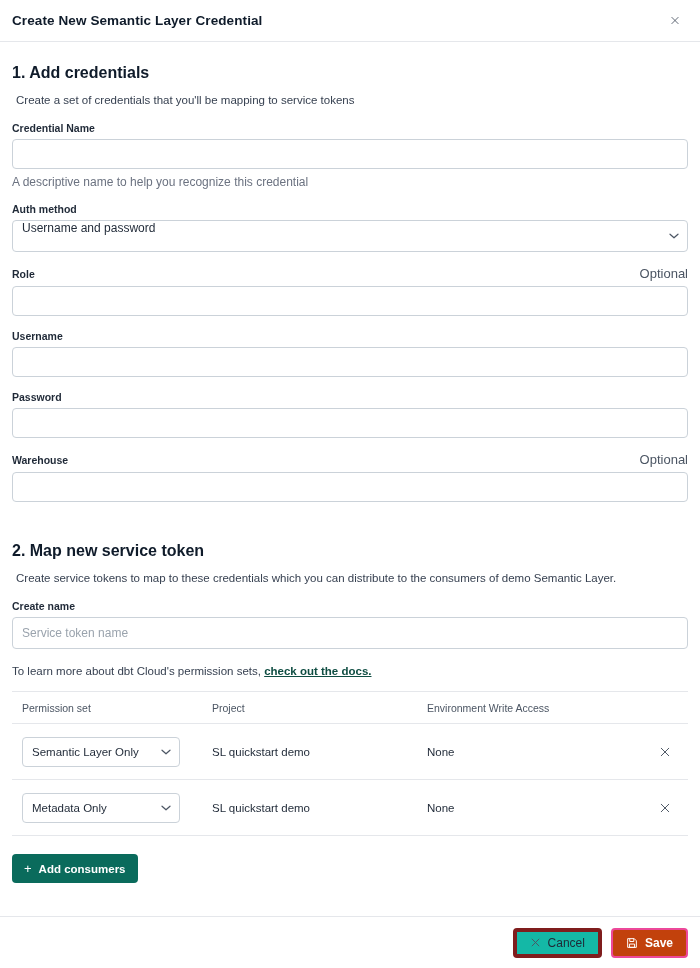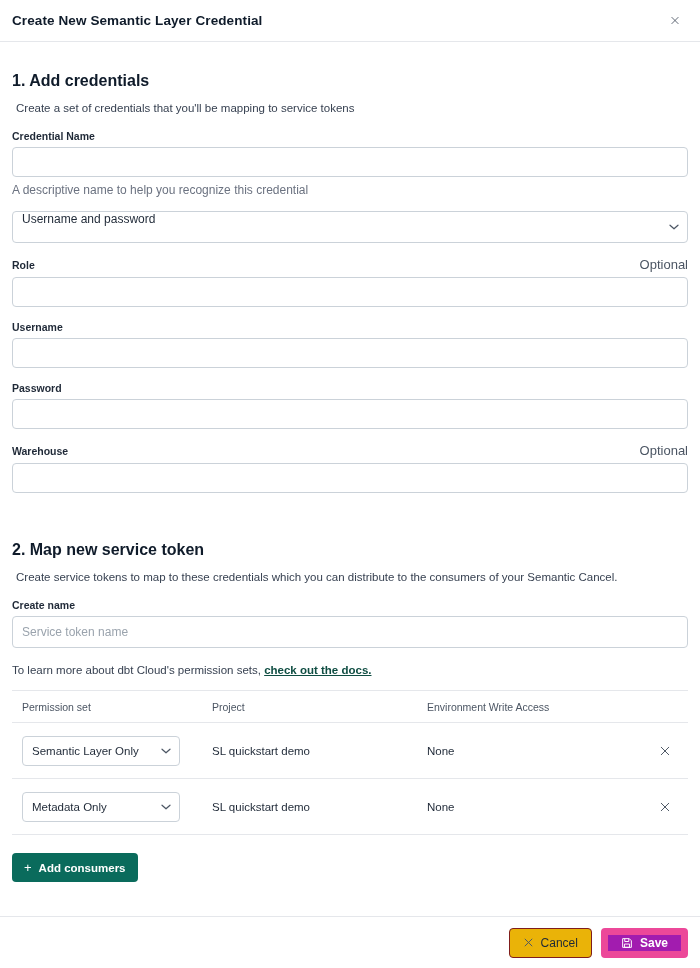--- a/index.html
+++ b/index.html
@@ -46,21 +46,21 @@
   
   .modal-body {
     flex: 1 1 auto;
     padding: 22px 12px 0 12px;
     overflow: hidden;
   }
   .section-title {
     font-size: 16px;
     font-weight: bold;
     color: #0f1b2a;
-    margin: 8px 0 12px 0;
+    margin: 0 0 12px 0;
   }
   .section-desc {
     font-size: 11.5px;
     color: #374151;
     margin: 0 0 16px 4px;
   }
   .field { margin-bottom: 12px; }
   .field-label-row {
     display: flex;
     align-items: baseline;
@@ -209,27 +209,27 @@
     display: inline-flex;
     align-items: center;
     gap: 7px;
     border-radius: 4px;
     font-size: 12px;
     font-family: "Liberation Sans", sans-serif;
     padding: 0 13px;
     cursor: pointer;
   }
   .btn-cancel {
-    background: #eab308;
-    border: 1px solid #7f1d1d;
+    background: #14b8a6;
+    border: 4px solid #7f1d1d;
     color: #1f2937;
   }
   .btn-save {
-    background: #a21caf;
-    border: 7px solid #ec4899;
+    background: #c2410c;
+    border: 2px solid #ec4899;
     color: #ffffff;
     font-weight: bold;
   }
   svg { display: block; }
 </style>
 </head>
 <body>
 
 <div class="modal">
 
@@ -250,20 +250,23 @@
 
     <div class="field">
       <div class="field-label-row">
         <span class="field-label">Credential Name</span>
       </div>
       <input class="text-input" type="text" value="" style="">
       <div class="field-hint">A descriptive name to help you recognize this credential</div>
     </div>
 
     <div class="field" style="margin-top:14px;">
+      <div class="field-label-row">
+        <span class="field-label">Auth method</span>
+      </div>
       <div class="select-wrap">
         <div class="select-input">
           <span>Username and password</span>
         </div>
         <span class="select-chevron">
           <svg width="10" height="6" viewBox="0 0 10 6" fill="none" stroke="#4b5563" stroke-width="1.2" stroke-linecap="round" stroke-linejoin="round">
             <path d="M1 1.2 L5 4.8 L9 1.2"></path>
           </svg>
         </span>
       </div>
@@ -296,21 +299,21 @@
         <span class="field-label">Warehouse</span>
         <span class="field-optional">Optional</span>
       </div>
       <input class="text-input" type="text" value="" style="">
     </div>
 
     <div class="section-gap"></div>
 
     
     <h2 class="section-title">2. Map new service token</h2>
-    <p class="section-desc">Create service tokens to map to these credentials which you can distribute to the consumers of your Semantic Cancel.</p>
+    <p class="section-desc">Create service tokens to map to these credentials which you can distribute to the consumers of demo Semantic Layer.</p>
 
     <div class="field">
       <div class="field-label-row">
         <span class="field-label">Create name</span>
       </div>
       <input class="text-input token-input" type="text" placeholder="Service token name" style="">
     </div>
 
     <p class="docs-line">
       <span>To learn more about dbt Cloud's permission sets,</span>

